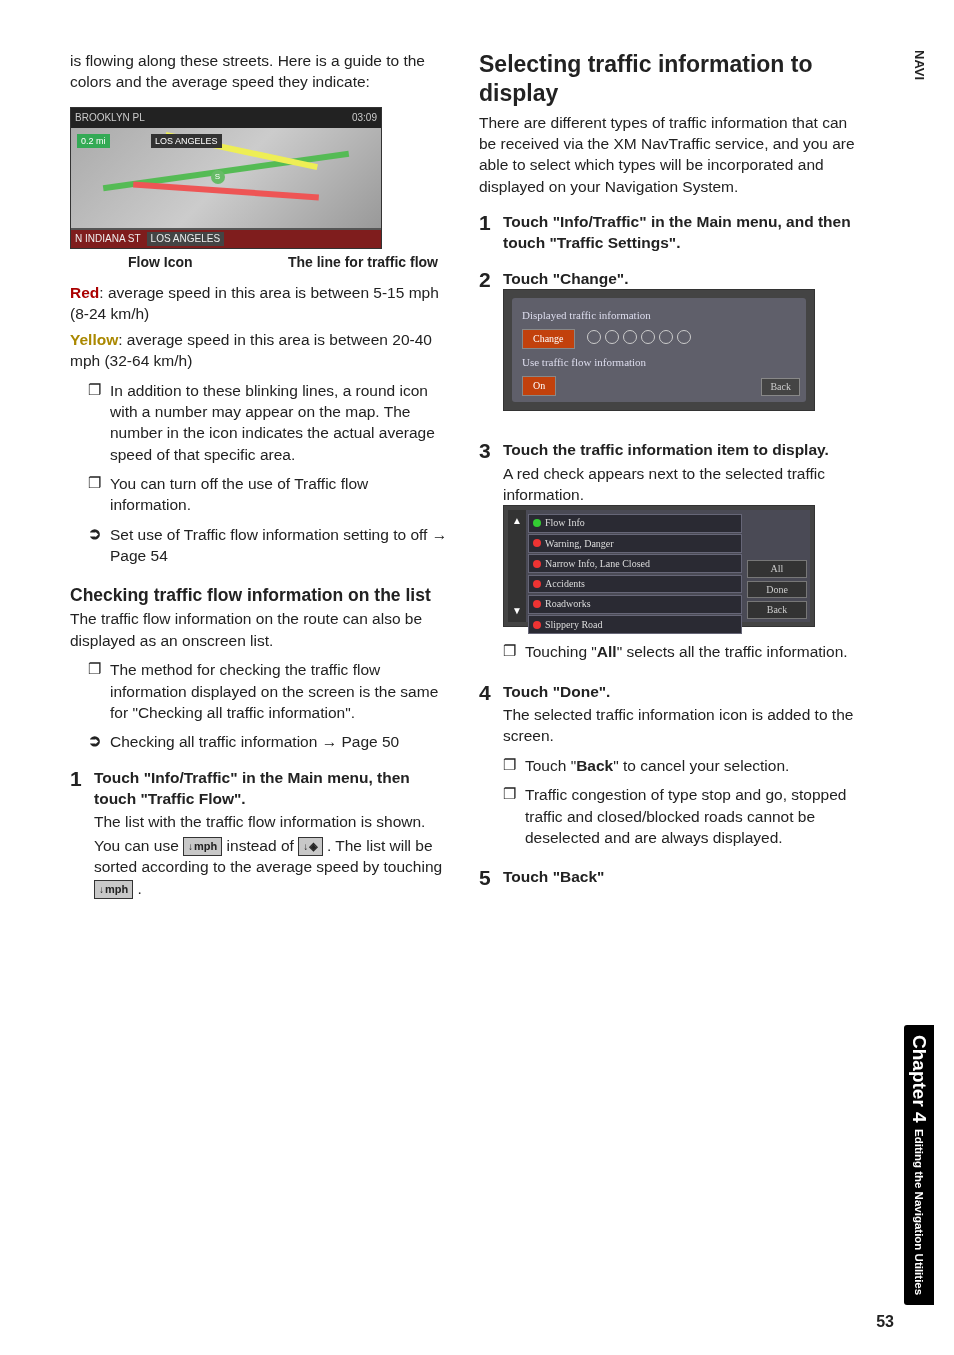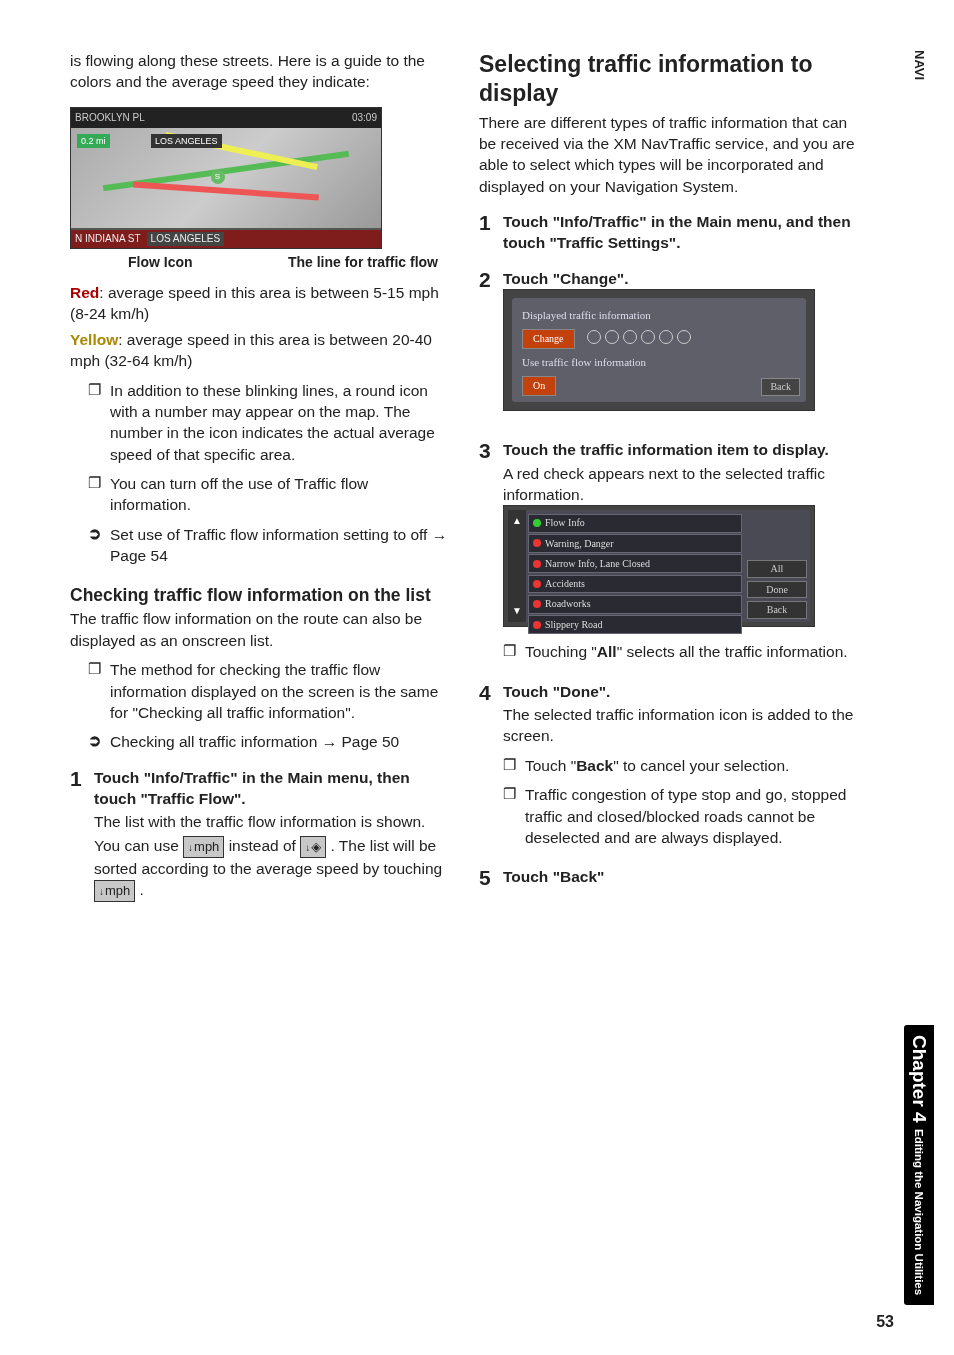--- a/index.html
+++ b/index.html
@@ -87,22 +87,22 @@
   }
   .step .body { flex: 1; }
   .step .lead { font-weight: bold; font-size: 15.5px; }
   .step .desc { font-weight: normal; margin-top: 2px; }
   .inline-btn {
     display: inline-flex;
     align-items: center;
     border: 1.5px solid #333;
     background: #c8c8c8;
     padding: 1px 4px;
-    font-size: 13px;
-    font-weight: normal;
+    font-size: 11px;
+    font-weight: bold;
     vertical-align: middle;
   }
   .inline-btn .dn::before { content: "↓"; font-size: 10px; margin-right:1px;}
   
   .sidebar {
     position: absolute;
     top: 50px;
     right: 22px;
     bottom: 50px;
     width: 26px;

